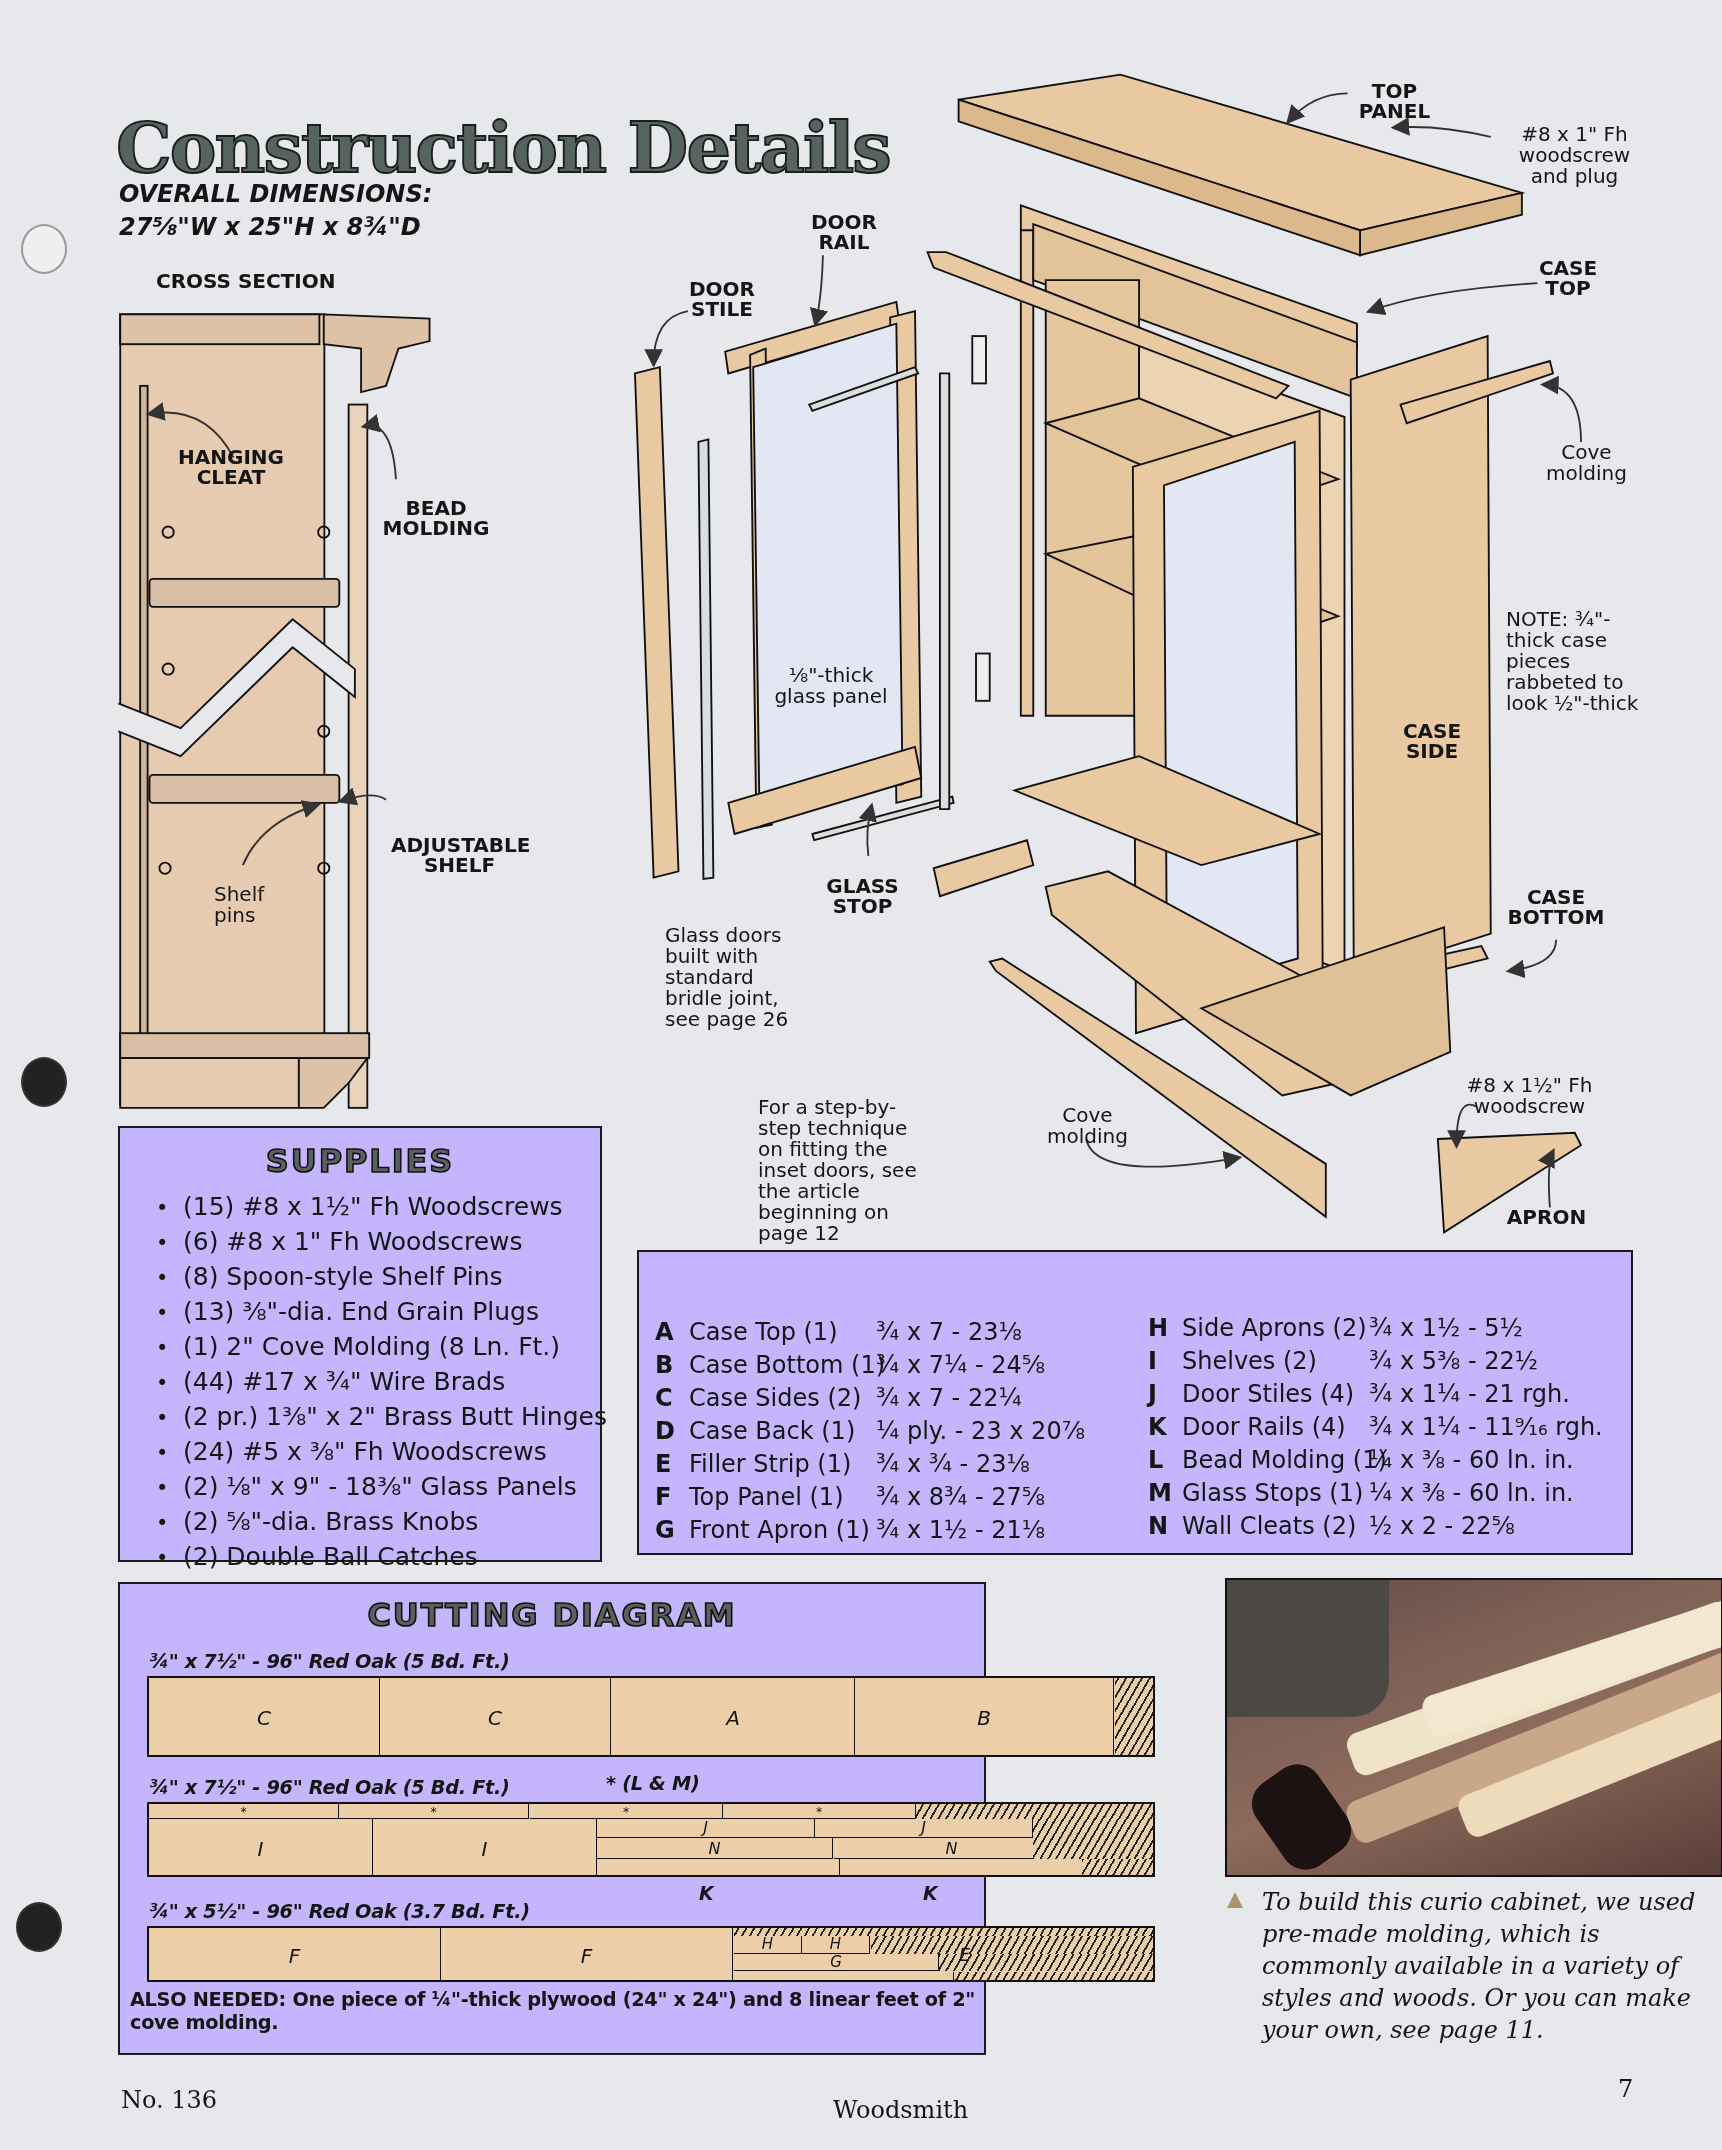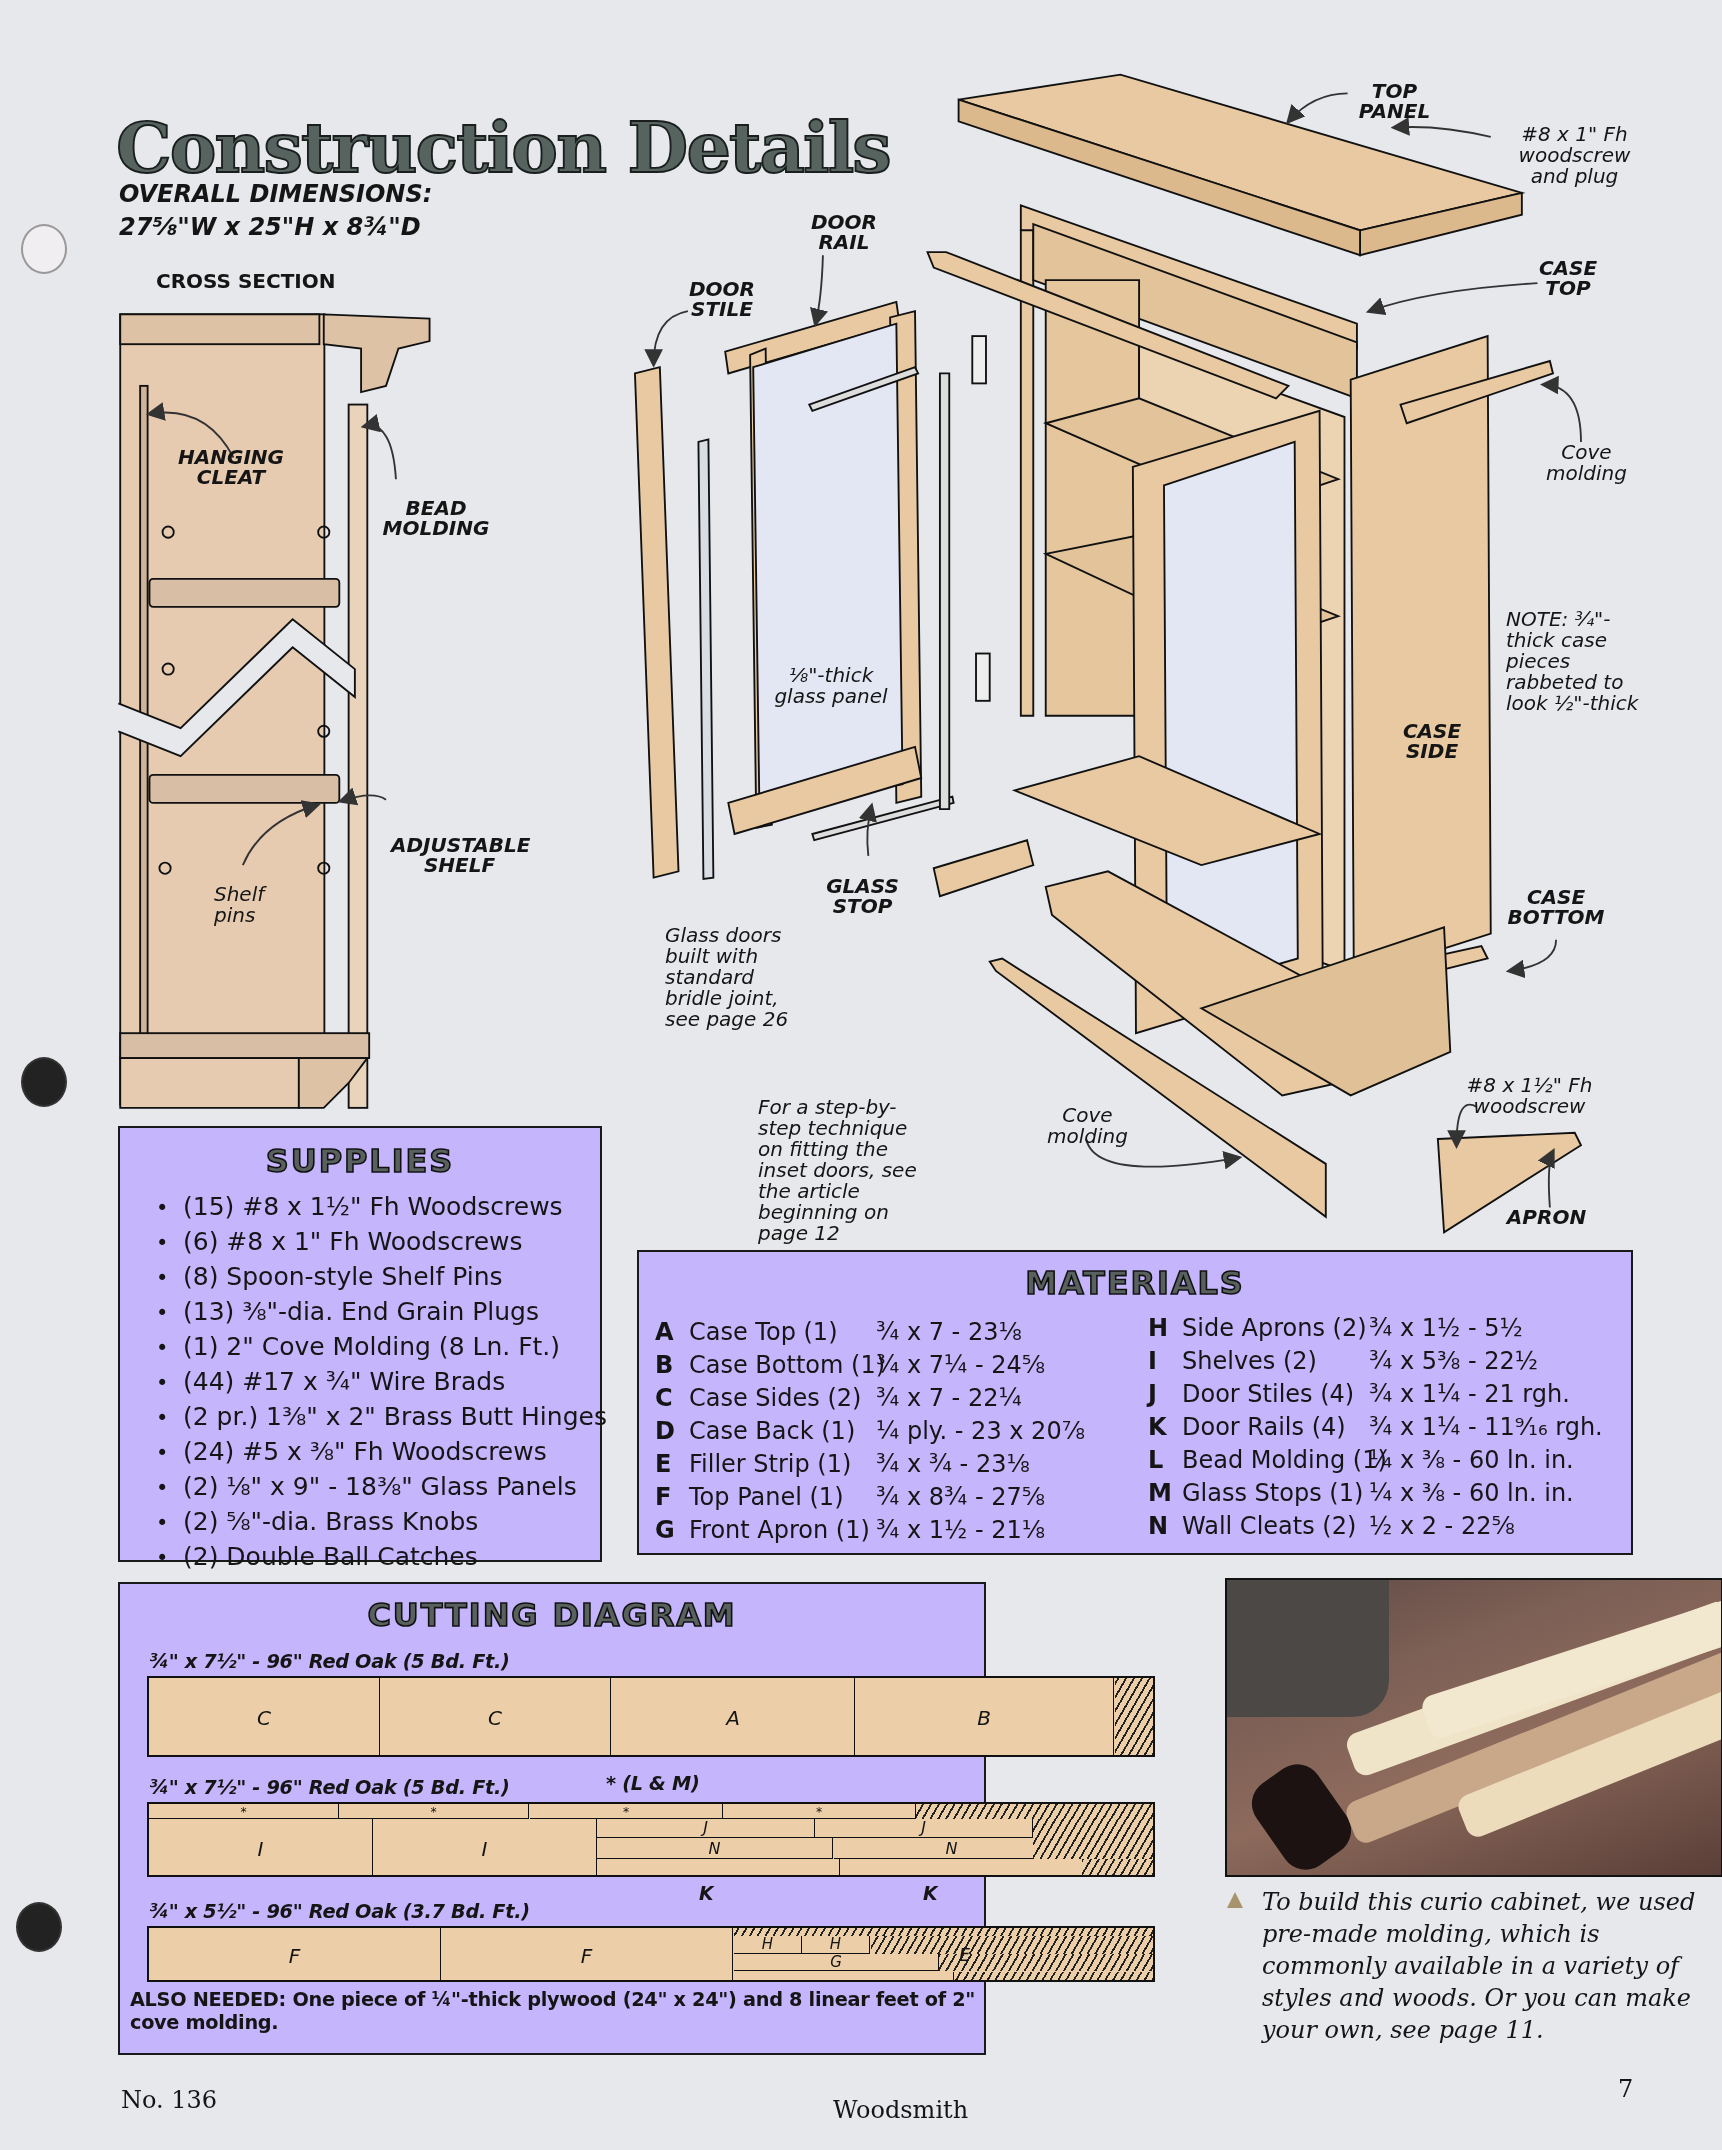--- a/index.html
+++ b/index.html
@@ -9,21 +9,21 @@
 
   .punch { position: absolute; width: 46px; height: 50px; border-radius: 50%; border: 2.5px solid #9a9898; background: #f0eef0; }
   .punch.dark { background: #222; border-color: #333; }
 
   .title { position: absolute; left: 116px; top: 106px; font-family: "DejaVu Serif", serif; font-weight: bold;
            font-size: 70px; color: #56635f; letter-spacing: -1.9px; -webkit-text-stroke: 1.9px #1a1f1e; }
   .dims-label { position: absolute; left: 119px; top: 180px; font-style: italic; font-weight: bold; font-size: 24px; }
   .dims-value { position: absolute; left: 119px; top: 213px; font-style: italic; font-size: 24px; font-weight: bold; }
   .cross-title { position: absolute; left: 156px; top: 269px; font-weight: bold; font-size: 20px; }
 
-  .callout { position: absolute; font-style: italic; font-weight: bold; font-size: 20px; line-height: 1.02; text-transform: none; }
+  .callout { position: absolute; font-weight: bold; font-size: 20px; line-height: 1.02; text-transform: none; }
   .callout.caps { text-transform: uppercase; text-align: center; }
   .callout.small { font-weight: normal; font-size: 20px; line-height: 1.05; }
 
   svg.art { position: absolute; left: 0; top: 0; width: 1723px; height: 2151px; pointer-events: none; }
 
   .box { position: absolute; border: 2.5px solid #1a1a1a; background: #c4b5fd; }
   .box-title { position: absolute; left: 0; right: 0; text-align: center; font-family: "DejaVu Sans", sans-serif;
                font-weight: bold; font-size: 32px; letter-spacing: 1.9px; color: #59615e; -webkit-text-stroke: 1.6px #111; }
 
   .supplies { left: 118px; top: 1126px; width: 484px; height: 436px; }
@@ -195,21 +195,20 @@
       <li>(44) #17 x ¾" Wire Brads</li>
       <li>(2 pr.) 1⅜" x 2" Brass Butt Hinges</li>
       <li>(24) #5 x ⅜" Fh Woodscrews</li>
       <li>(2) ⅛" x 9" - 18⅜" Glass Panels</li>
       <li>(2) ⅝"-dia. Brass Knobs</li>
       <li>(2) Double Ball Catches</li>
     </ul>
   </div>
 
   <div class="box materials">
-    <div class="box-title" style="top:12.4px;">MATERIALS</div>
     <div class="mat-col" style="left:16px;">
       <div class="mat-row">
           <span class="mat-letter">A</span>
           <span class="mat-name">Case Top (1)</span>
           <span class="mat-size">¾ x 7 - 23⅛</span>
         </div>
       <div class="mat-row">
           <span class="mat-letter">B</span>
           <span class="mat-name">Case Bottom (1)</span>
           <span class="mat-size">¾ x 7¼ - 24⅝</span>

